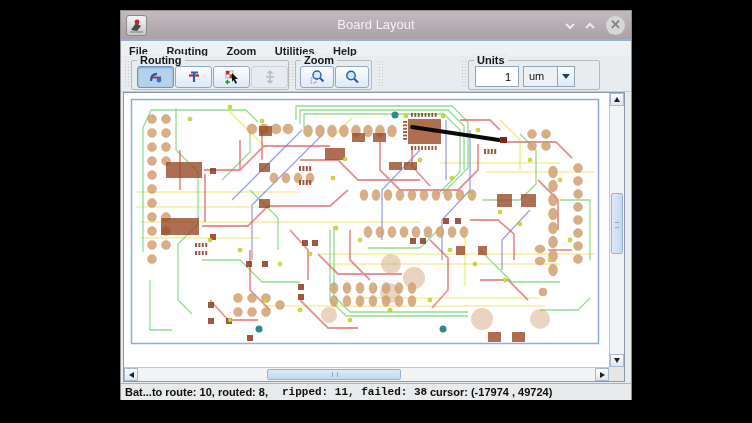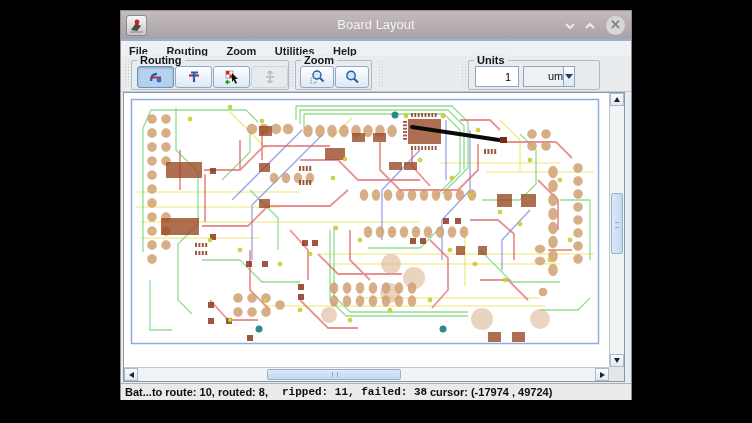--- a/index.html
+++ b/index.html
@@ -43,21 +43,21 @@
           border:1px solid #91a9c5; border-radius:3px;
           background:linear-gradient(#fdfeff,#dde9f5);
           display:flex; align-items:center; justify-content:center; }
   .tbtn.selected { background:#b4d2ec; border-color:#6f93b8;
                    box-shadow:inset 0 1px 2px rgba(40,70,110,.35); }
   .tbtn.disabled { background:#e6eaef; border-color:#bcc6d2; opacity:.65; }
   .units-field { position:absolute; left:6px; top:5px; width:44px; height:21px;
                  border:1px solid #8fa6bd; background:#fff; font-size:11px;
                  text-align:right; padding-right:7px; font-family:"Liberation Sans",sans-serif; }
   .units-select { position:absolute; left:54px; top:5px; width:52px; height:21px;
-                  border:1px solid #8fa6bd; background:#eef1f4; display:flex;padding-left:19px; }
+                  border:1px solid #8fa6bd; background:#eef1f4; display:flex; }
   .units-value { flex:1; font-size:11px; line-height:19px; padding-left:5px; color:#111; }
   .units-arrow { width:17px; height:100%; border-left:1px solid #8fa6bd;
                  background:linear-gradient(#fdfeff,#dde9f5);
                  display:flex; align-items:center; justify-content:center; }
   .units-arrow::after { content:""; border:4px solid transparent;
                         border-top:5px solid #24425f; margin-top:4px; }
 
   
   .scrollpane { position:absolute; left:2px; top:81px; width:502px; height:290px;
                 border:1px solid #8a99a8; background:#fff; }

